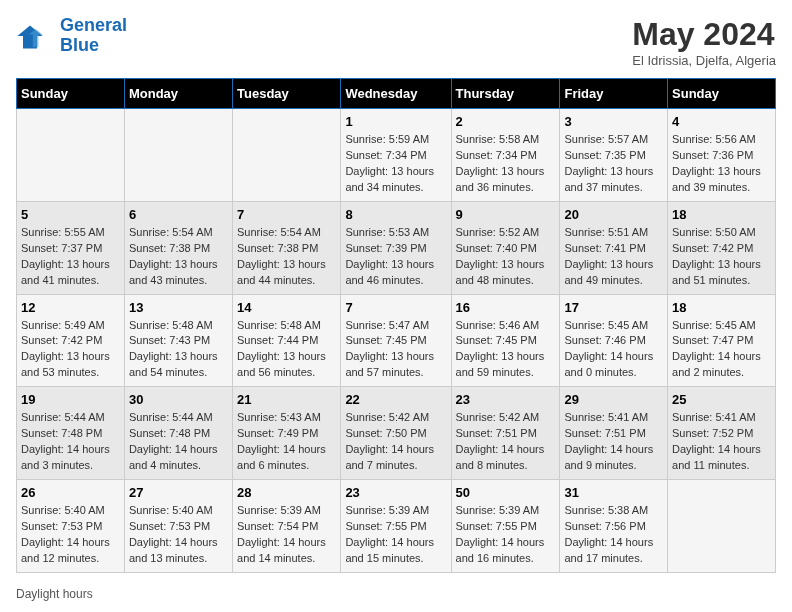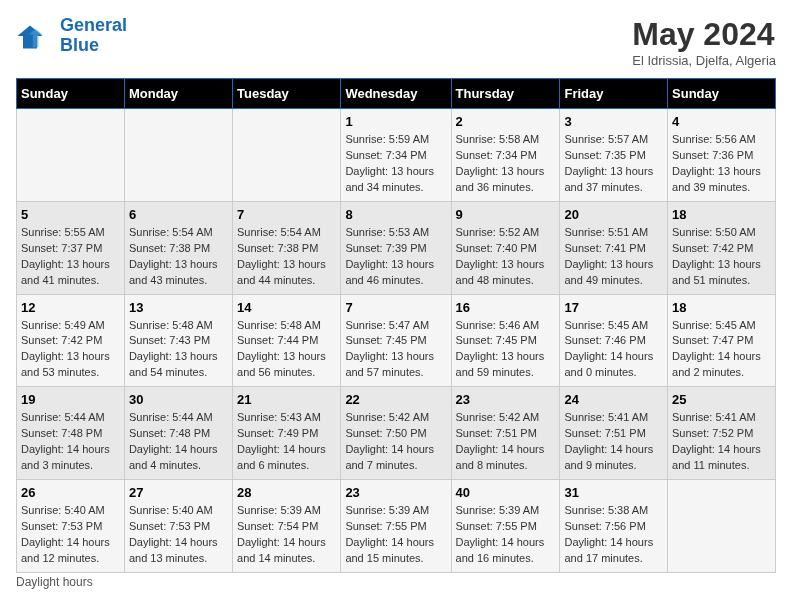--- a/index.html
+++ b/index.html
@@ -81,21 +81,21 @@
     }
     .day-info {
       font-size: 11px;
       color: #333;
       line-height: 1.45;
     }
     .empty-cell {
       min-height: 80px;
     }
     .footer {
-      margin-top: 2px;
+      margin-top: 14px;
       font-size: 12px;
       color: #555;
     }
   </style>
 </head>
 <body>
 
 <div class="header">
   <div class="logo">
     <svg class="logo-icon" viewBox="0 0 40 40">
@@ -225,21 +225,21 @@
         </td>
         <td>
           <span class="day-number">22</span>
           <div class="day-info">Sunrise: 5:42 AM<br>Sunset: 7:50 PM<br>Daylight: 14 hours<br>and 7 minutes.</div>
         </td>
         <td>
           <span class="day-number">23</span>
           <div class="day-info">Sunrise: 5:42 AM<br>Sunset: 7:51 PM<br>Daylight: 14 hours<br>and 8 minutes.</div>
         </td>
         <td>
-          <span class="day-number">24</span>
+          <span class="day-number">29</span>
           <div class="day-info">Sunrise: 5:41 AM<br>Sunset: 7:51 PM<br>Daylight: 14 hours<br>and 9 minutes.</div>
         </td>
         <td>
           <span class="day-number">25</span>
           <div class="day-info">Sunrise: 5:41 AM<br>Sunset: 7:52 PM<br>Daylight: 14 hours<br>and 11 minutes.</div>
         </td>
       </tr>
       <tr>
         <td>
           <span class="day-number">26</span>
@@ -251,21 +251,21 @@
         </td>
         <td>
           <span class="day-number">28</span>
           <div class="day-info">Sunrise: 5:39 AM<br>Sunset: 7:54 PM<br>Daylight: 14 hours<br>and 14 minutes.</div>
         </td>
         <td>
           <span class="day-number">23</span>
           <div class="day-info">Sunrise: 5:39 AM<br>Sunset: 7:55 PM<br>Daylight: 14 hours<br>and 15 minutes.</div>
         </td>
         <td>
-          <span class="day-number">40</span>
+          <span class="day-number">50</span>
           <div class="day-info">Sunrise: 5:39 AM<br>Sunset: 7:55 PM<br>Daylight: 14 hours<br>and 16 minutes.</div>
         </td>
         <td>
           <span class="day-number">31</span>
           <div class="day-info">Sunrise: 5:38 AM<br>Sunset: 7:56 PM<br>Daylight: 14 hours<br>and 17 minutes.</div>
         </td>
         <td class="empty-cell"></td>
       </tr>
     </tbody>
 </table>

